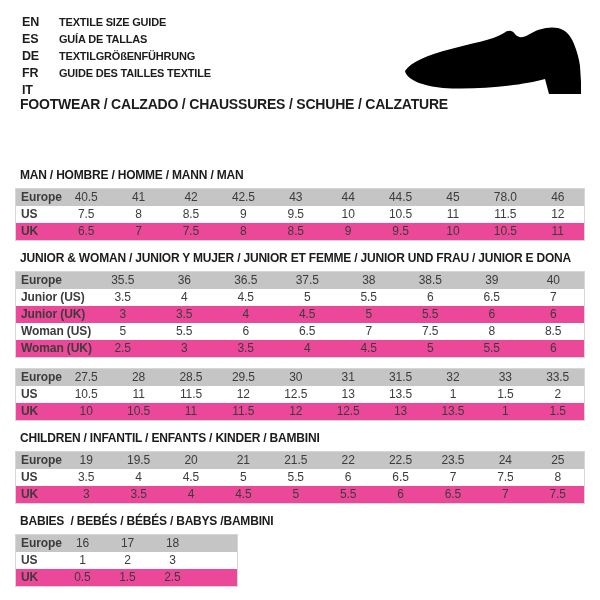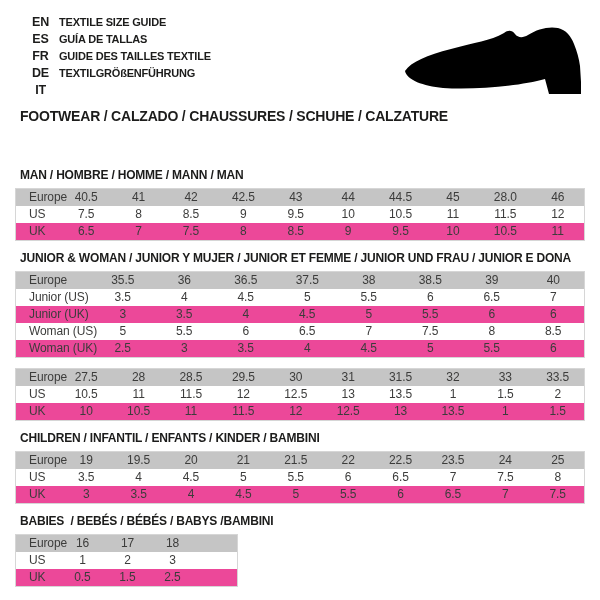--- a/index.html
+++ b/index.html
@@ -1,40 +1,40 @@
 <!DOCTYPE html>
 <html><head>
 <meta charset="utf-8">
 <style>
   html,body{margin:0;padding:0;background:#ffffff;}
   body{font-family:"Liberation Sans",sans-serif;color:#3c3c3b;}
   .page{position:relative;width:600px;height:600px;background:#ffffff;overflow:hidden;}
 
   
   .lang-list{position:absolute;top:13px;left:22px;}
-  .lang-row{display:flex;height:17px;align-items:center;text-align:center;}
+  .lang-row{display:flex;height:17px;align-items:center;}
   .lang-code{width:37px;font-weight:700;font-size:12.5px;color:#1c1c1b;letter-spacing:-0.2px;}
   .lang-label{font-weight:700;font-size:11px;color:#1c1c1b;letter-spacing:-0.2px;white-space:pre;}
 
   
   .shoe{position:absolute;top:26px;left:398px;width:188px;height:72px;}
 
   
-  .category-line{position:absolute;top:108px;left:20px;font-size:14px;font-weight:700;color:#1c1c1b;letter-spacing:-0.2px;white-space:pre;}
+  .category-line{position:absolute;top:96px;left:20px;font-size:14px;font-weight:700;color:#1c1c1b;letter-spacing:-0.2px;white-space:pre;}
 
   
   .tables{position:absolute;top:168px;left:15px;width:570px;}
   .section{margin-bottom:10px;}
   .section-title{font-size:12px;font-weight:700;color:#1c1c1b;line-height:14px;margin:0 0 6px 5px;letter-spacing:-0.2px;white-space:pre;}
   .table{box-sizing:border-box;border:1px solid #d6d6d6;width:570px;background:#ffffff;}
   .table.t3{width:223px;}
   .row{display:flex;height:17px;line-height:17px;font-size:12px;letter-spacing:-0.1px;}
   .row.head{background:#c5c5c5;}
   .row.alt{background:#ec4899;}
-  .label-cell{box-sizing:border-box;padding-left:13px;white-space:nowrap;}
+  .label-cell{box-sizing:border-box;padding-left:5px;white-space:nowrap;font-weight:bold;}
   .t10 .label-cell,.t3 .label-cell{width:44px;}
   .t8 .label-cell{width:76px;}
   .cell{text-align:center;box-sizing:border-box;}
   .t10 .cell{width:52.4px;}
   .t8 .cell{width:61.5px;}
   .t3 .cell{width:45px;}
 </style>
 </head>
 <body>
 
@@ -43,26 +43,26 @@
   <div class="lang-list">
       <div class="lang-row">
         <span class="lang-code">EN</span>
         <span class="lang-label">TEXTILE SIZE GUIDE</span>
       </div>
       <div class="lang-row">
         <span class="lang-code">ES</span>
         <span class="lang-label">GUÍA DE TALLAS</span>
       </div>
       <div class="lang-row">
+        <span class="lang-code">DE</span>
+        <span class="lang-label">TEXTILGRÖßENFÜHRUNG</span>
+      </div>
+      <div class="lang-row">
         <span class="lang-code">FR</span>
         <span class="lang-label">GUIDE DES TAILLES TEXTILE</span>
-      </div>
-      <div class="lang-row">
-        <span class="lang-code">DE</span>
-        <span class="lang-label">TEXTILGRÖßENFÜHRUNG</span>
       </div>
       <div class="lang-row">
         <span class="lang-code">IT</span>
       </div>
     </div>
 
   <svg class="shoe" viewBox="0 0 188 72" xmlns="http://www.w3.org/2000/svg">
     <path d="M7,45
              C13,36 29,29 53,23
              C77,16 92,15 106,7
@@ -87,21 +87,21 @@
           <div class="row head">
             <span class="label-cell">Europe</span>
             <span class="cell">40.5</span>
             <span class="cell">41</span>
             <span class="cell">42</span>
             <span class="cell">42.5</span>
             <span class="cell">43</span>
             <span class="cell">44</span>
             <span class="cell">44.5</span>
             <span class="cell">45</span>
-            <span class="cell">28.0</span>
+            <span class="cell">78.0</span>
             <span class="cell">46</span>
           </div>
           <div class="row">
             <span class="label-cell">US</span>
             <span class="cell">7.5</span>
             <span class="cell">8</span>
             <span class="cell">8.5</span>
             <span class="cell">9</span>
             <span class="cell">9.5</span>
             <span class="cell">10</span>

